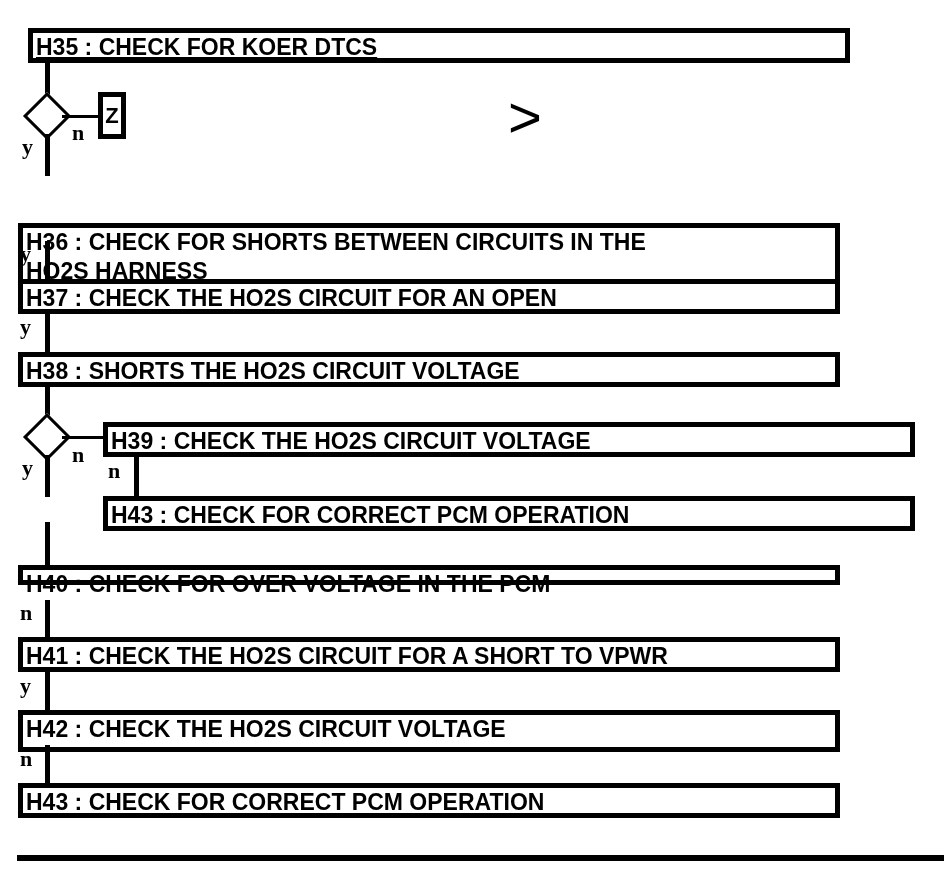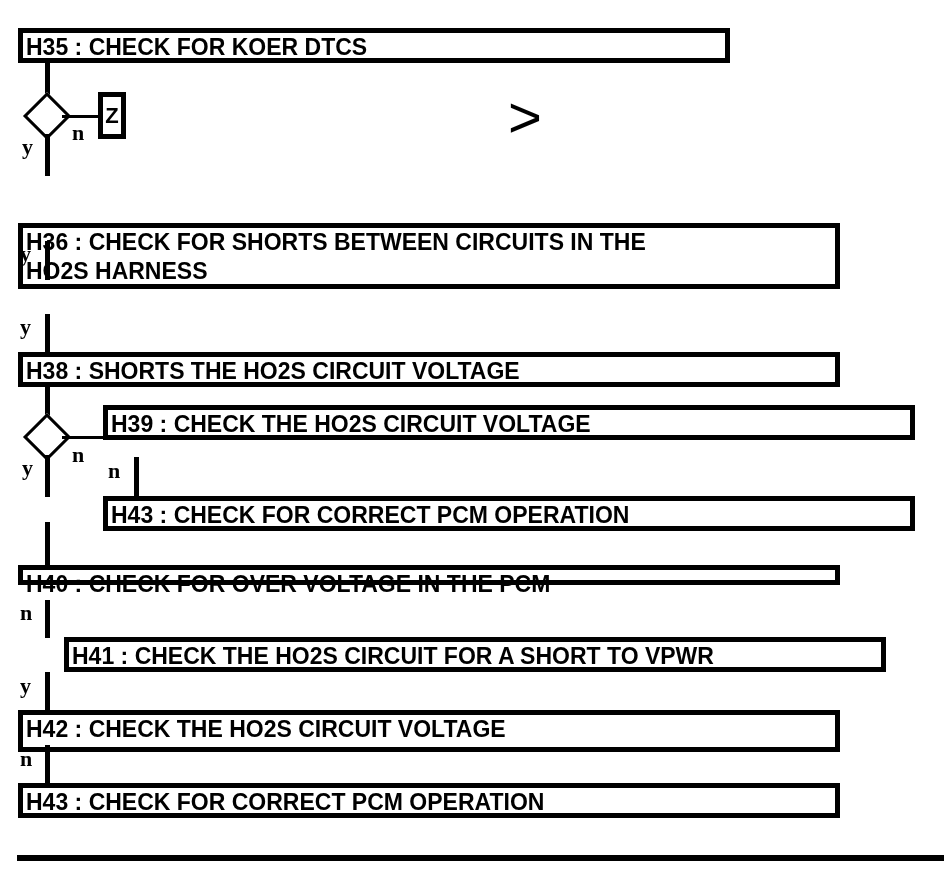--- a/index.html
+++ b/index.html
@@ -105,21 +105,21 @@
   .bottom-rule {
     position: absolute;
     background: #000000;
   }
 </style>
 </head>
 <body>
 
 <div id="canvas">
 
-  <div class="step-box" style="left:18px; top:28px; width:712px; height:35px;">
+  <div class="step-box" style="left:28px; top:28px; width:822px; height:35px;text-decoration:underline;">
     <span class="step-label">H35 : CHECK FOR KOER DTCS</span>
   </div>
 
   <div class="vline" style="left:45px; top:62px; height:38px;"></div>
 
   <div class="diamond" style="left:30px; top:99px;"></div>
 
   <div class="hline-thin" style="left:62px; top:115px; width:38px;"></div>
 
   <div class="mini-node" style="left:98px; top:92px; width:28px; height:47px;">
@@ -134,59 +134,62 @@
   <div class="chevron" style="left:508px; top:88px;">&gt;</div>
 
   <div class="step-box" style="left:18px; top:175px; width:822px; height:66px;margin-top:48px;">
     <span class="step-label">H36 : CHECK FOR SHORTS BETWEEN CIRCUITS IN THE
 HO2S HARNESS</span>
   </div>
 
   <div class="branch-label" style="left:20px; top:243px;">y</div>
   <div class="vline" style="left:45px; top:241px; height:39px;"></div>
 
+  <div class="step-box" style="left:18px; top:279px; width:822px; height:35px;">
+    <span class="step-label">H37 : CHECK THE HO2S CIRCUIT FOR AN OPEN</span>
+  </div>
 
   <div class="branch-label" style="left:20px; top:316px;">y</div>
   <div class="vline" style="left:45px; top:314px; height:39px;"></div>
 
   <div class="step-box" style="left:18px; top:352px; width:822px; height:35px;">
     <span class="step-label">H38 : SHORTS THE HO2S CIRCUIT VOLTAGE</span>
   </div>
 
   <div class="vline" style="left:45px; top:387px; height:35px;"></div>
 
   <div class="diamond" style="left:30px; top:420px;"></div>
 
   <div class="hline-thin" style="left:62px; top:436px; width:44px;"></div>
 
   <div class="branch-label" style="left:72px; top:444px;">n</div>
   <div class="branch-label" style="left:22px; top:457px;">y</div>
 
   <div class="vline" style="left:45px; top:455px; height:42px;"></div>
   <div class="vline" style="left:45px; top:522px; height:44px;"></div>
 
-  <div class="step-box" style="left:103px; top:405px; width:812px; height:35px;">
+  <div class="step-box" style="left:103px; top:422px; width:812px; height:35px;">
     <span class="step-label">H39 : CHECK THE HO2S CIRCUIT VOLTAGE</span>
   </div>
 
   <div class="vline" style="left:134px; top:457px; height:40px;"></div>
   <div class="branch-label" style="left:108px; top:460px;">n</div>
 
   <div class="step-box" style="left:103px; top:496px; width:812px; height:35px;">
     <span class="step-label">H43 : CHECK FOR CORRECT PCM OPERATION</span>
   </div>
 
   <div class="step-box" style="left:18px; top:565px; width:822px; height:20px;">
     <span class="step-label">H40 : CHECK FOR OVER VOLTAGE IN THE PCM</span>
   </div>
 
   <div class="branch-label" style="left:20px; top:602px;">n</div>
   <div class="vline" style="left:45px; top:600px; height:38px;"></div>
 
-  <div class="step-box" style="left:18px; top:637px; width:822px; height:35px;margin-left:46px;">
+  <div class="step-box" style="left:18px; top:637px; width:822px; height:35px;">
     <span class="step-label">H41 : CHECK THE HO2S CIRCUIT FOR A SHORT TO VPWR</span>
   </div>
 
   <div class="branch-label" style="left:20px; top:675px;">y</div>
   <div class="vline" style="left:45px; top:672px; height:39px;"></div>
 
   <div class="step-box" style="left:18px; top:710px; width:822px; height:42px;">
     <span class="step-label">H42 : CHECK THE HO2S CIRCUIT VOLTAGE</span>
   </div>
 

